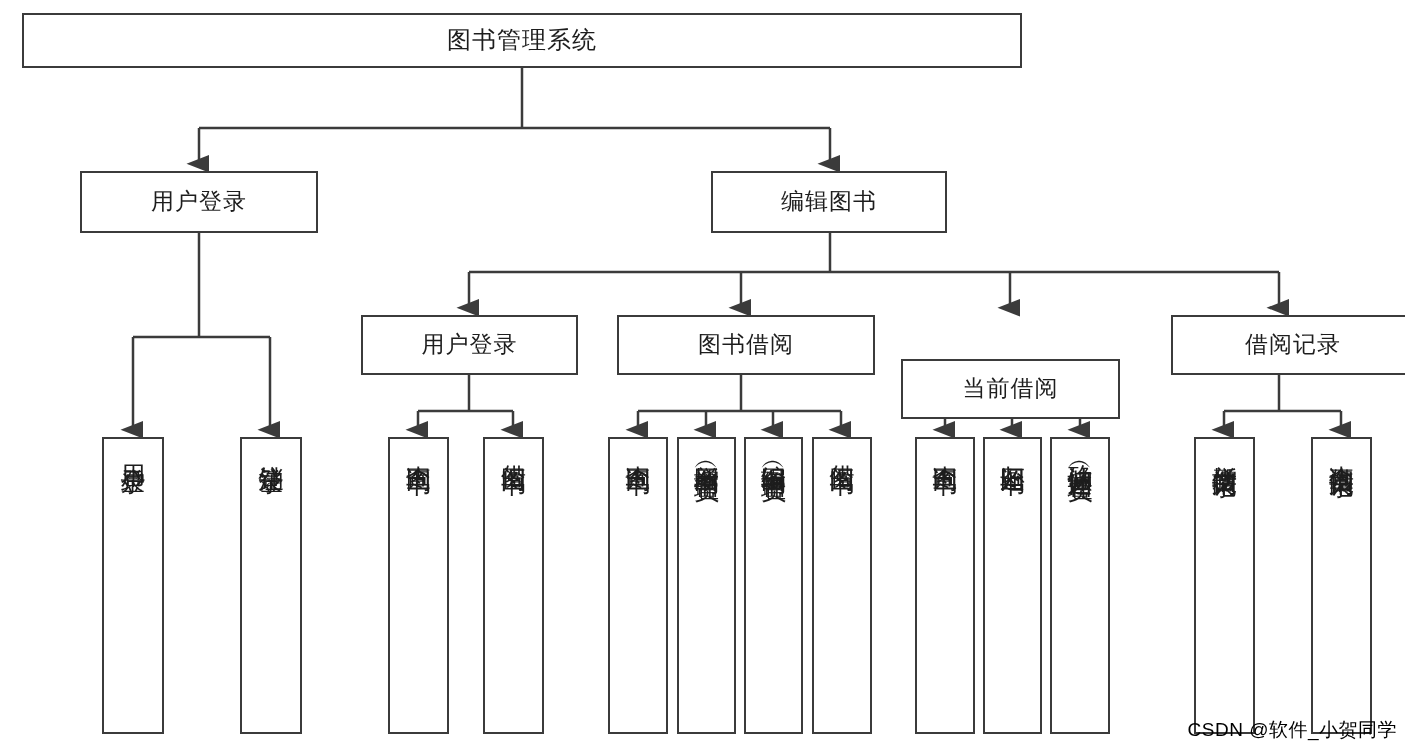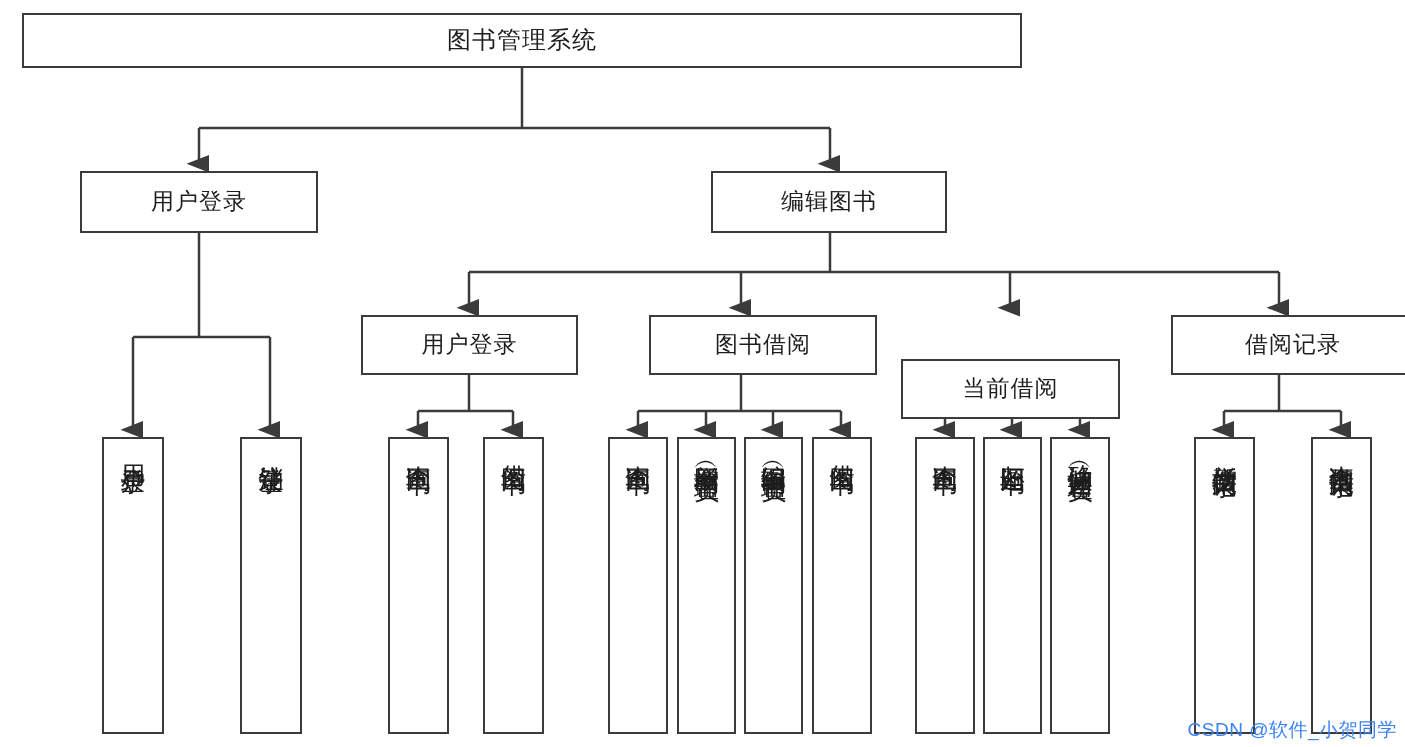--- a/index.html
+++ b/index.html
@@ -45,21 +45,21 @@
     text-orientation:upright;
     font-size:25px;
     letter-spacing:2px;
     line-height:1;
   }
   .watermark{
     position:absolute;
     right:8px;
     bottom:4px;
     font-size:19px;
-    color:#3b82f6;
+    color:#000000;
     letter-spacing:0.5px;
     white-space:nowrap;
     z-index:5;
   }
 </style>
 </head>
 <body>
 
 <div id="diagram">
 
@@ -122,21 +122,21 @@
   </div>
 
   <div class="node h" style="left:711px;top:171px;width:236px;height:62px;">
     <span class="node-label">编辑图书</span>
   </div>
 
   <div class="node h" style="left:361px;top:315px;width:217px;height:60px;">
     <span class="node-label">用户登录</span>
   </div>
 
-  <div class="node h" style="left:649px;top:315px;width:228px;height:60px;">
+  <div class="node h" style="left:617px;top:315px;width:258px;height:60px;">
     <span class="node-label">图书借阅</span>
   </div>
 
   <div class="node h" style="left:901px;top:315px;width:219px;height:60px;margin-top:44px;">
     <span class="node-label">当前借阅</span>
   </div>
 
   <div class="node h" style="left:1171px;top:315px;width:244px;height:60px;">
     <span class="node-label">借阅记录</span>
   </div>

